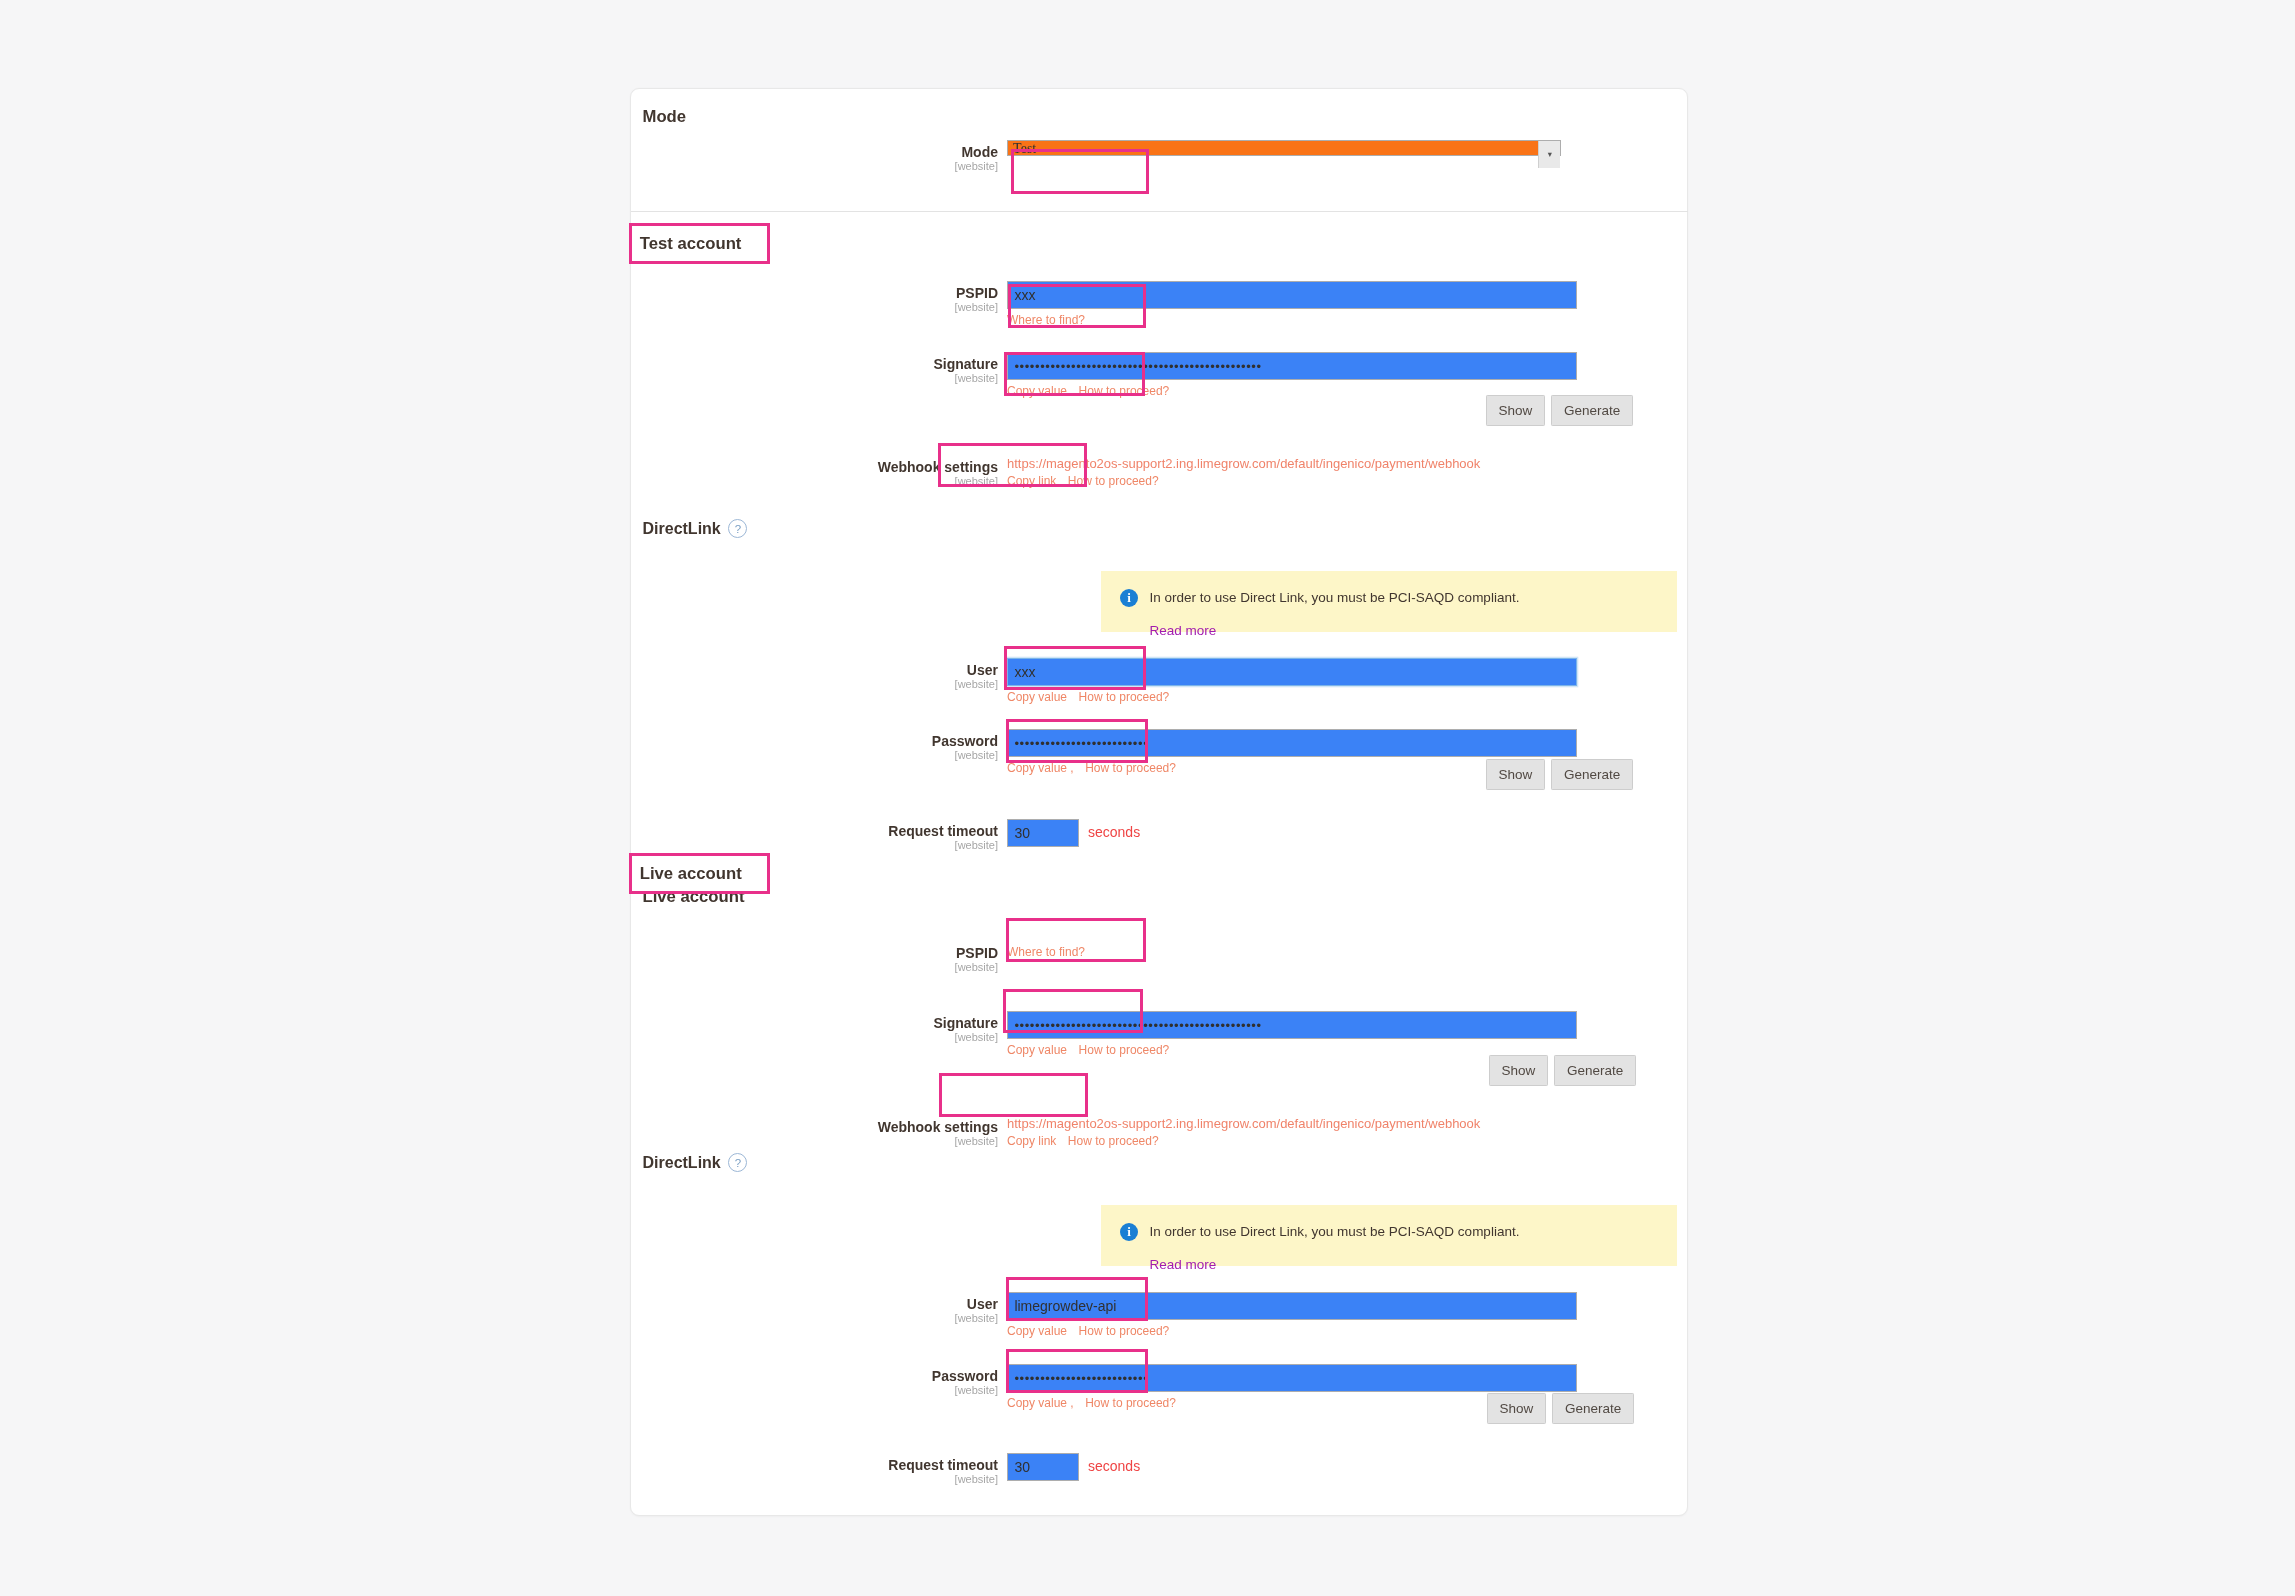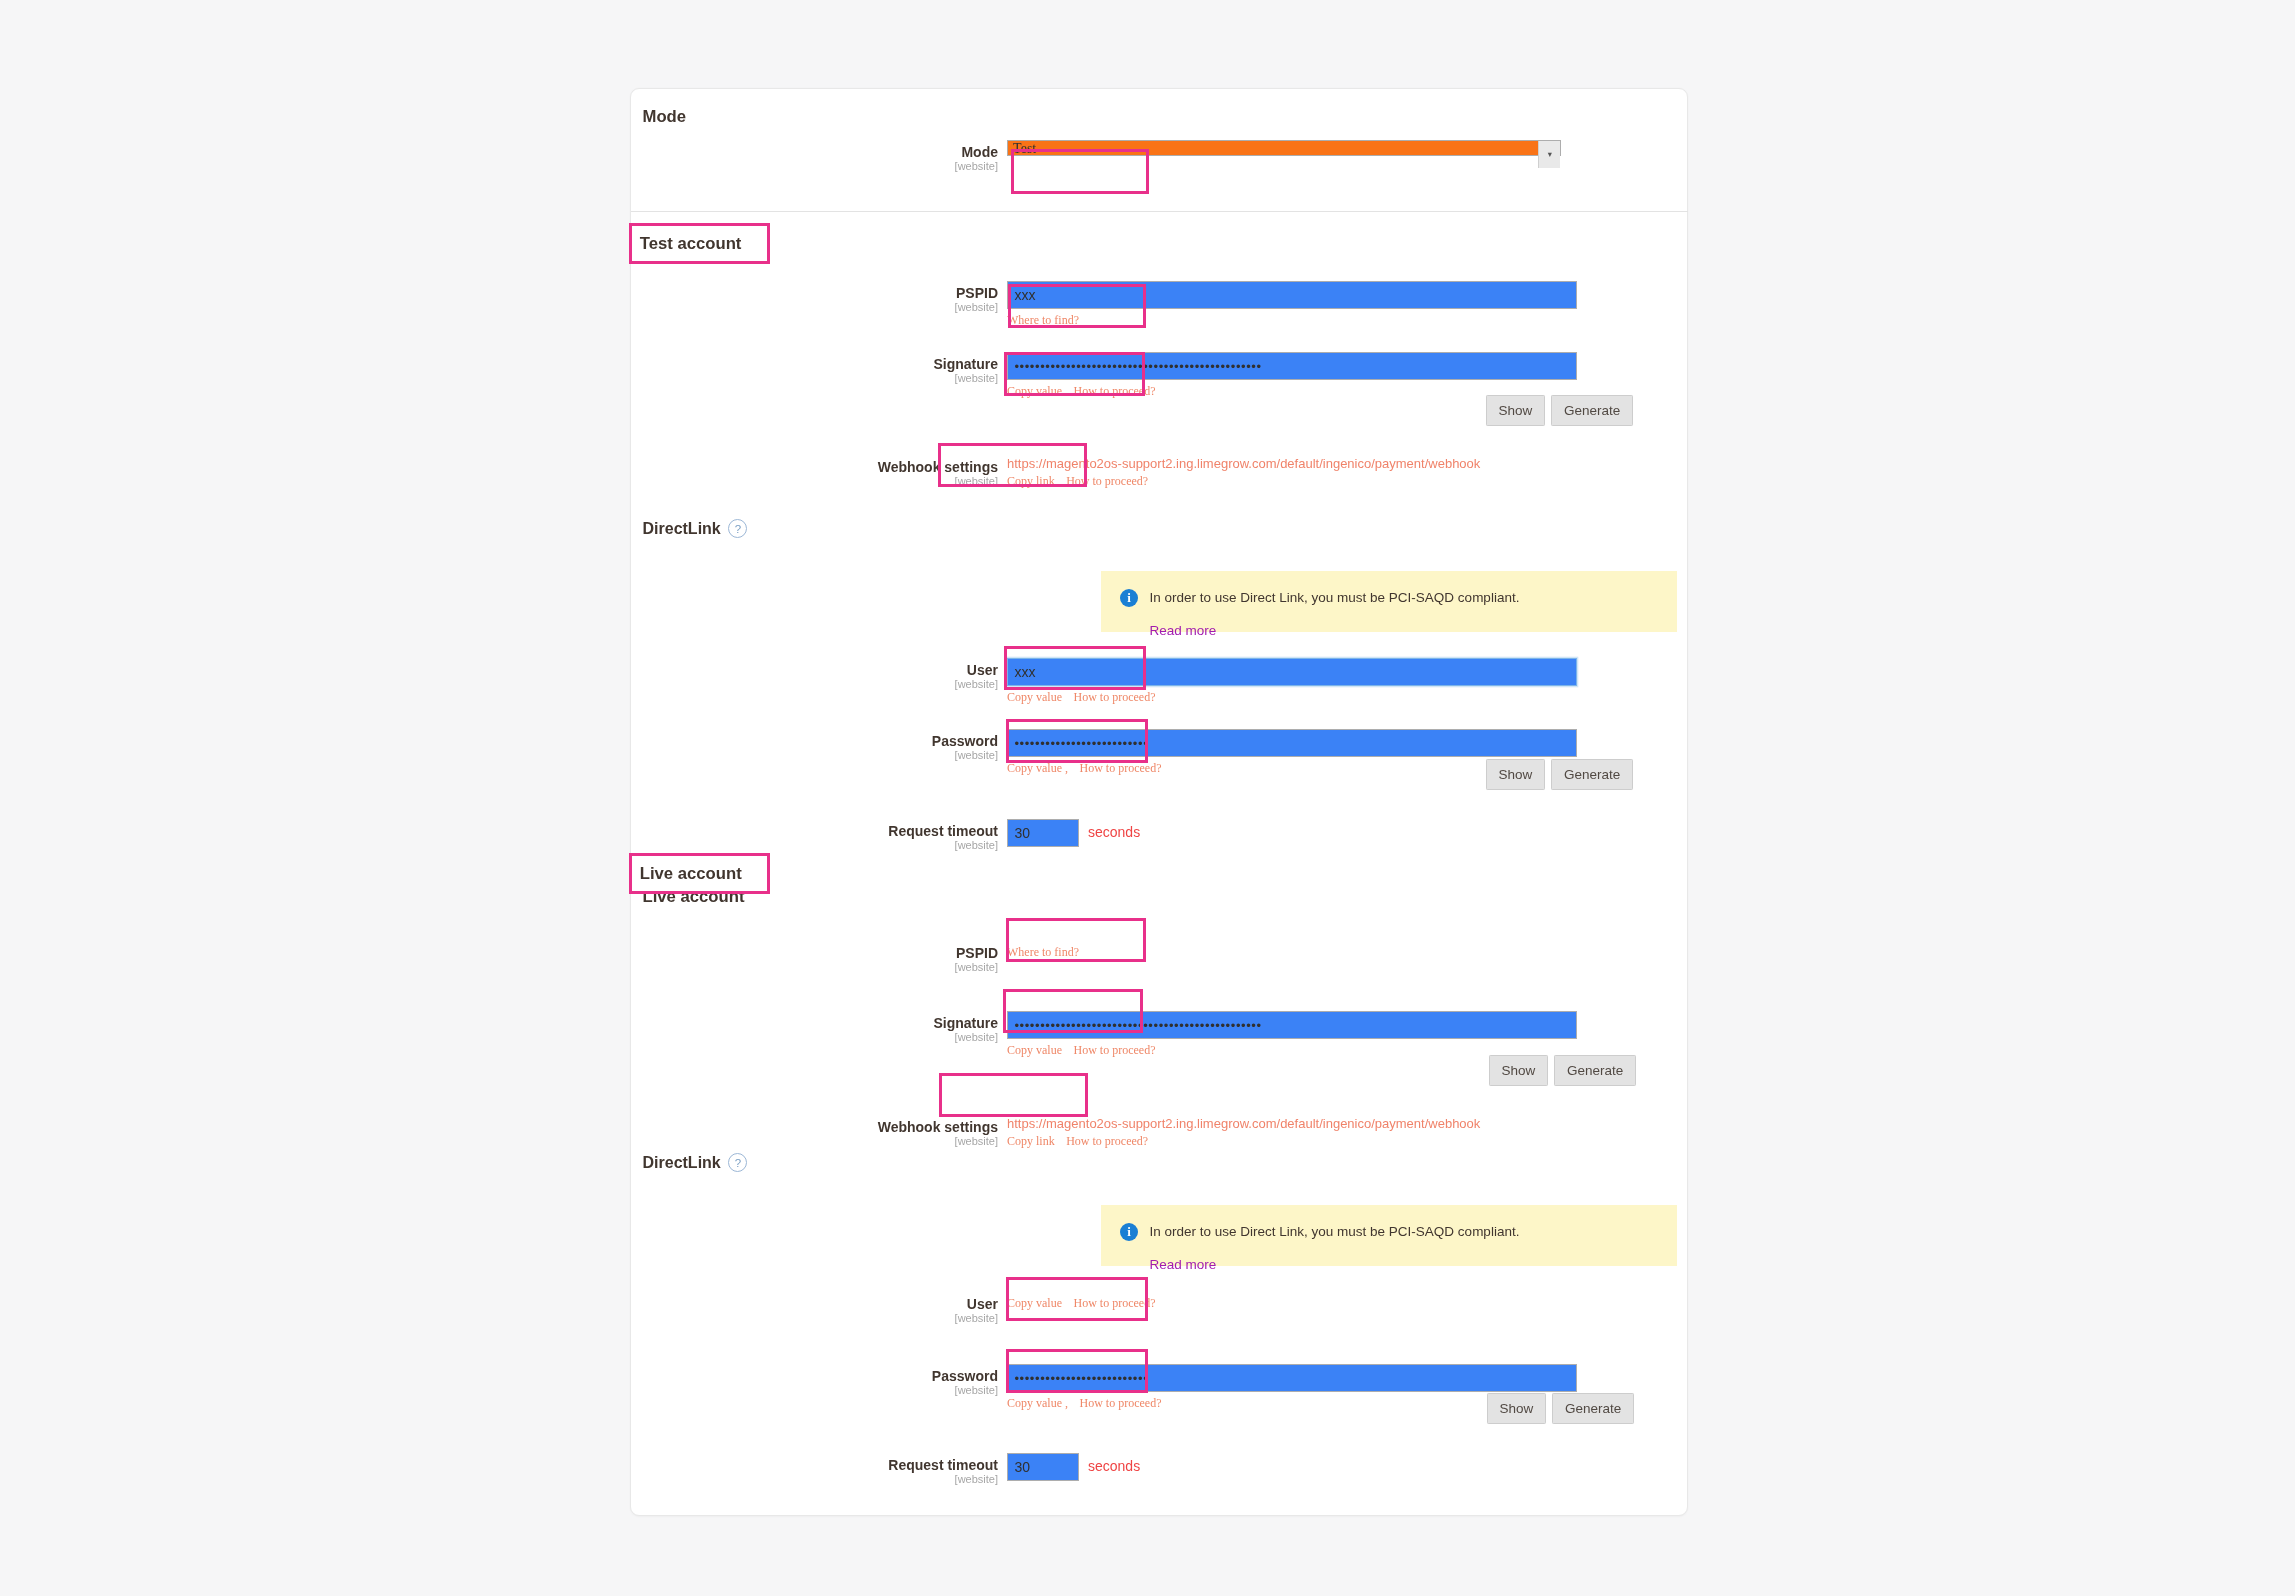--- a/index.html
+++ b/index.html
@@ -97,21 +97,20 @@
     display:flex; align-items:center; justify-content:center;
     font-size:8.3px; color:#555;
     pointer-events:none;
   }
 
   .hint-links {
     font-size:12px;
     color:#ef8767;
     margin-top:3.8px;
     white-space:nowrap;
-    font-family:Liberation Serif, serif;
   }
   .hint-links a { color:#ef8767; text-decoration:none; margin-right:11.5px; cursor:pointer; }
 
   .url-text {
     font-size:13px;
     color:#f0836a;
     white-space:nowrap;
     line-height:1.35;
     cursor:pointer;
   }
@@ -379,20 +378,21 @@
         <a class="notice-link">Read more</a>
       </div>
     </div>
 
     <div class="row" style="left:250px; top:1203px;">
       <div class="label-col">
         <div class="label-main">User</div>
         <div class="label-scope">[website]</div>
       </div>
       <div>
+        <input class="field" style="width: 570px;" value="limegrowdev-api">
         <div class="hint-links">
           <a>Copy value</a><a>How to proceed?</a>
         </div>
       </div>
     </div>
 
     <div class="row" style="left:250px; top:1275px;">
       <div class="label-col">
         <div class="label-main">Password</div>
         <div class="label-scope">[website]</div>

